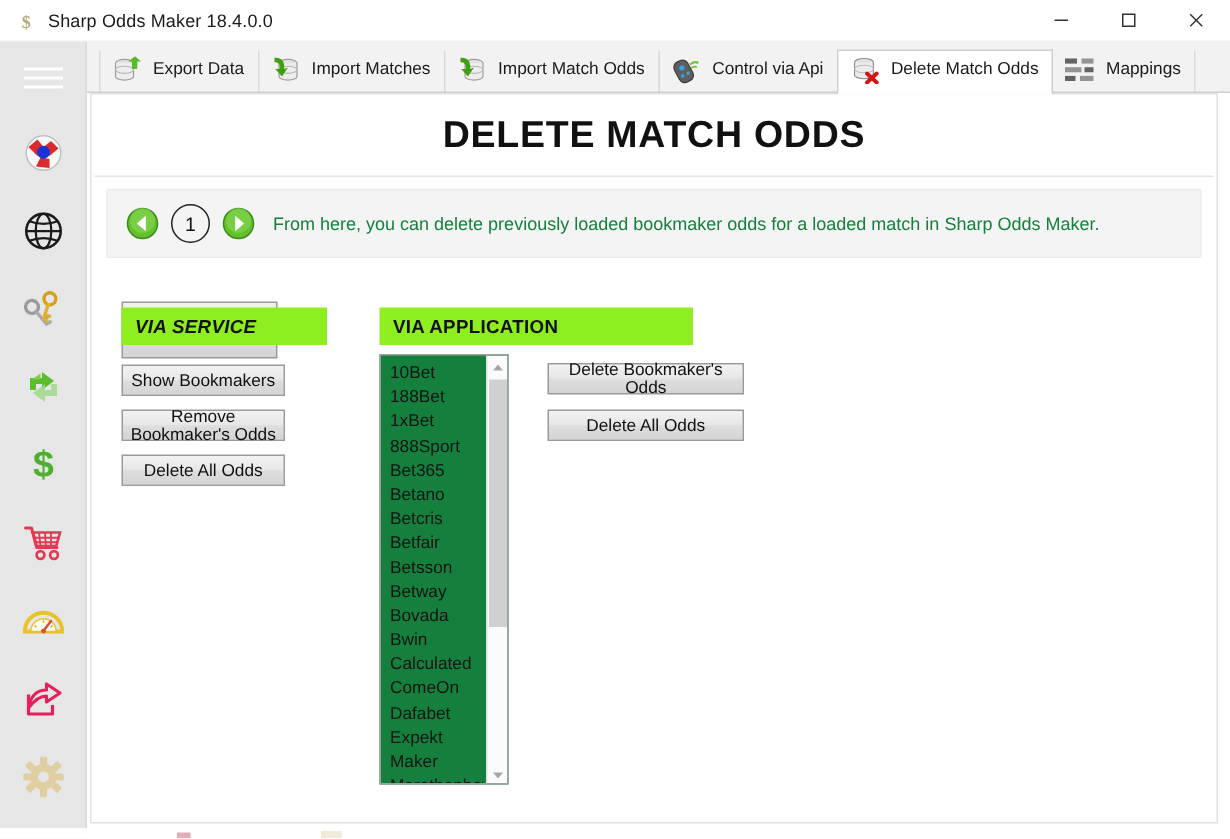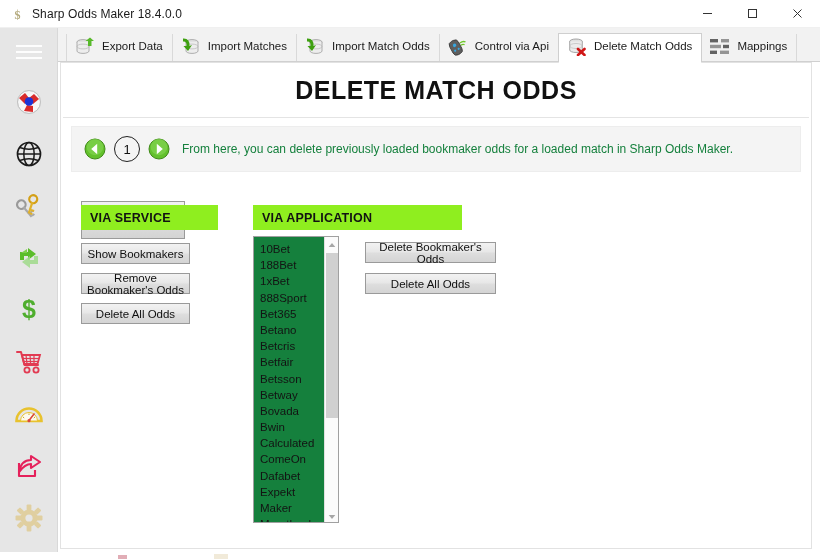--- a/index.html
+++ b/index.html
@@ -167,21 +167,21 @@
   .col-app { position: absolute; left: 192px; top: 142px; width: 490px; }
 
   .green-head {
     background: #8FEE1F;
     height: 25px;
     display: flex; align-items: center;
     padding-left: 9px;
     font-size: 12.5px; font-weight: bold; color: #121212;
     letter-spacing: 0.2px;
   }
-  .col-service .green-head { width: 137px; }
+  .col-service .green-head { width: 137px; font-style: italic; }
   .col-app .green-head { width: 209px; }
 
   .svc-btns { margin-top: 13px; }
   .svc-btns .btn { width: 109px; height: 21px; margin-bottom: 9px; }
 
   .bm-label {
     margin-top: 14px;
     font-size: 11.5px; color: #151515;
   }
 

